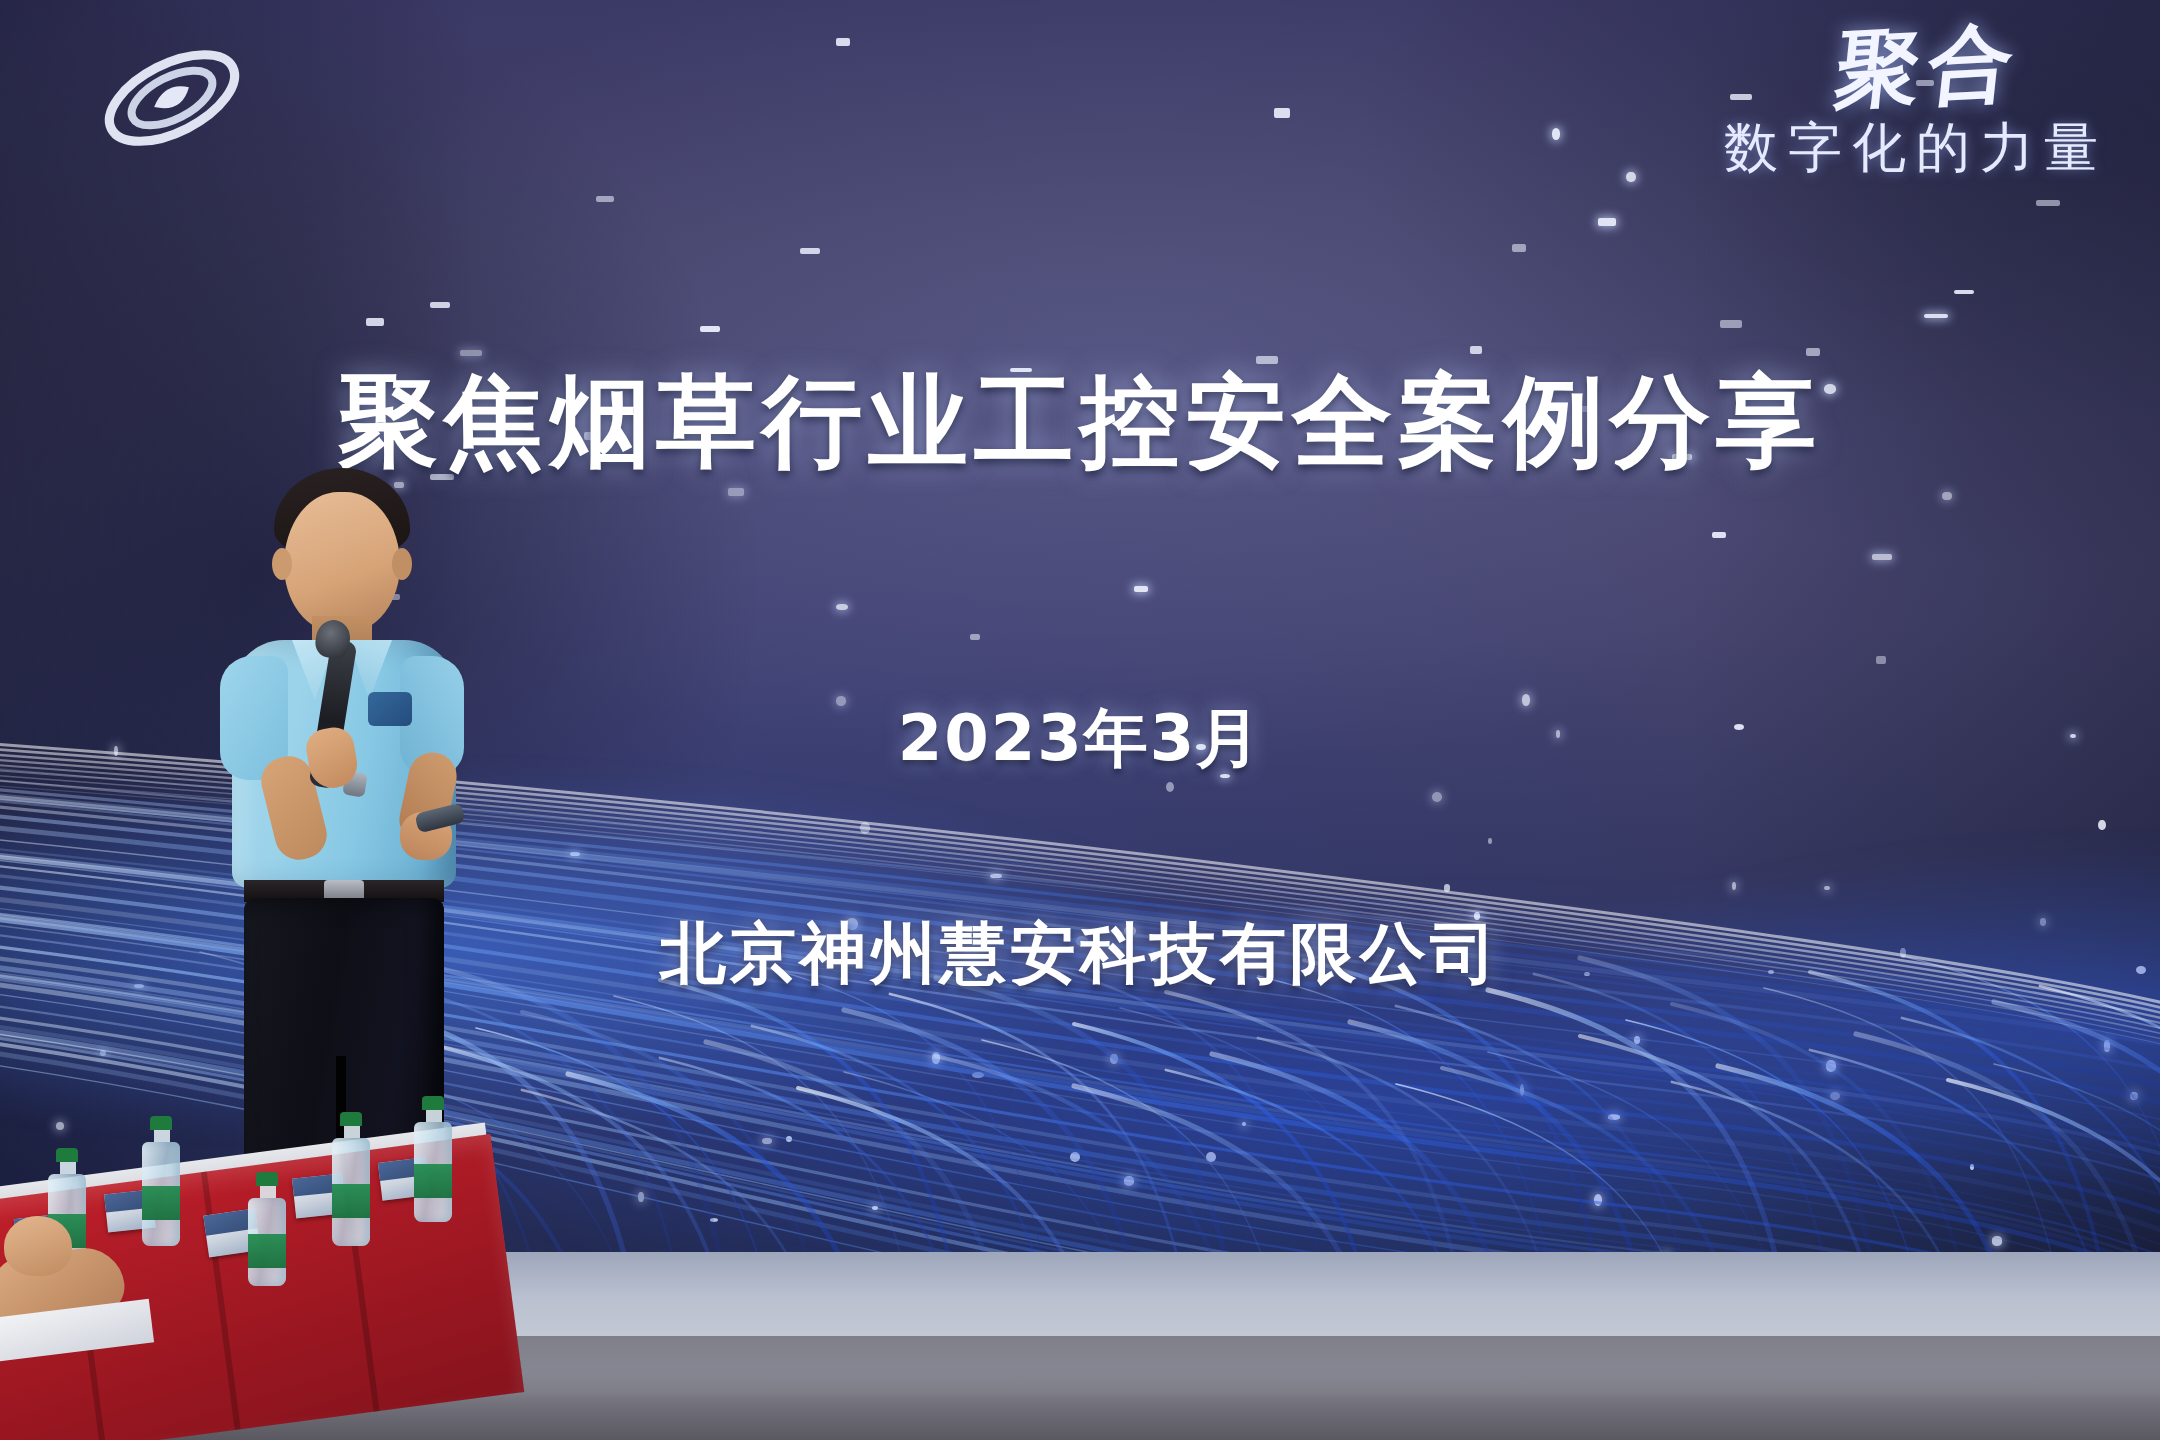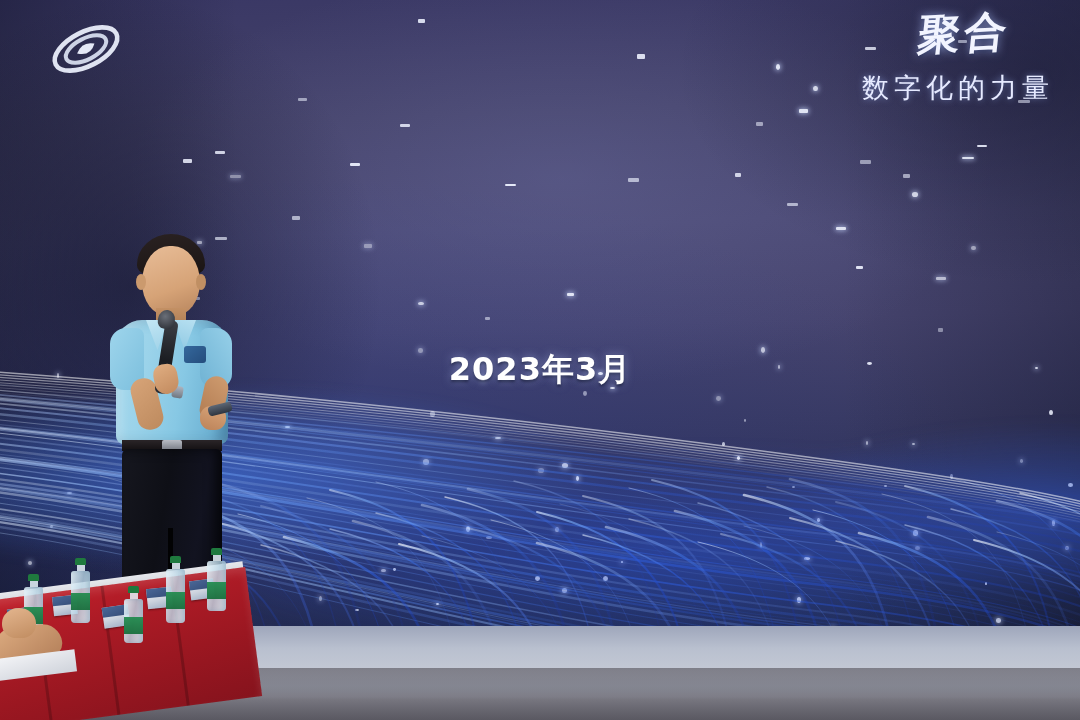--- a/index.html
+++ b/index.html
@@ -69,21 +69,21 @@
   
   .slogan-block { position:absolute; right:26px; top:14px; text-align:right; }
   .slogan-brush {
     font-size:42px; font-weight:700; color:#f2f4ff; letter-spacing:4px;
     font-family:"DejaVu Sans","Liberation Sans",sans-serif;
     transform:skewX(-9deg) rotate(-3deg);
     text-shadow:0 0 9px rgba(175,195,255,.7), 1px 2px 3px rgba(20,25,60,.8);
     line-height:1; margin-right:44px;
   }
   .slogan-sub {
-    margin-top:14px; font-size:27px; font-weight:400; color:#e6eaff;
+    margin-top:0; font-size:27px; font-weight:400; color:#e6eaff;
     letter-spacing:5px; font-family:"DejaVu Sans","Liberation Sans",sans-serif;
     text-shadow:0 0 6px rgba(160,185,255,.55);
   }
 
   
   .slide-title {
     position:absolute; left:0; right:0; top:178px; text-align:center;
     font-size:50px; font-weight:700; color:#ffffff; letter-spacing:3px;
     font-family:"DejaVu Sans","Liberation Sans",sans-serif;
     text-shadow:0 0 14px rgba(190,205,255,.55), 0 2px 4px rgba(10,14,40,.85);
@@ -548,21 +548,23 @@
           </g>
         </svg>
       </div>
     </div>
 
     <div class="slogan-block">
       <div class="slogan-brush">聚合</div>
       <div class="slogan-sub">数字化的力量</div>
     </div>
 
+    <div class="slide-title">聚焦烟草行业工控安全案例分享</div>
     <div class="slide-date">2023年3月</div>
+    <div class="slide-company">北京神州慧安科技有限公司</div>
   </div>
 
   <div class="stage-floor"></div>
   <div class="stage-floor-shadow"></div>
 
   <div class="speaker">
     <div class="sp-hair"></div>
     <div class="sp-head"></div>
     <div class="sp-ear-l"></div>
     <div class="sp-ear-r"></div>

